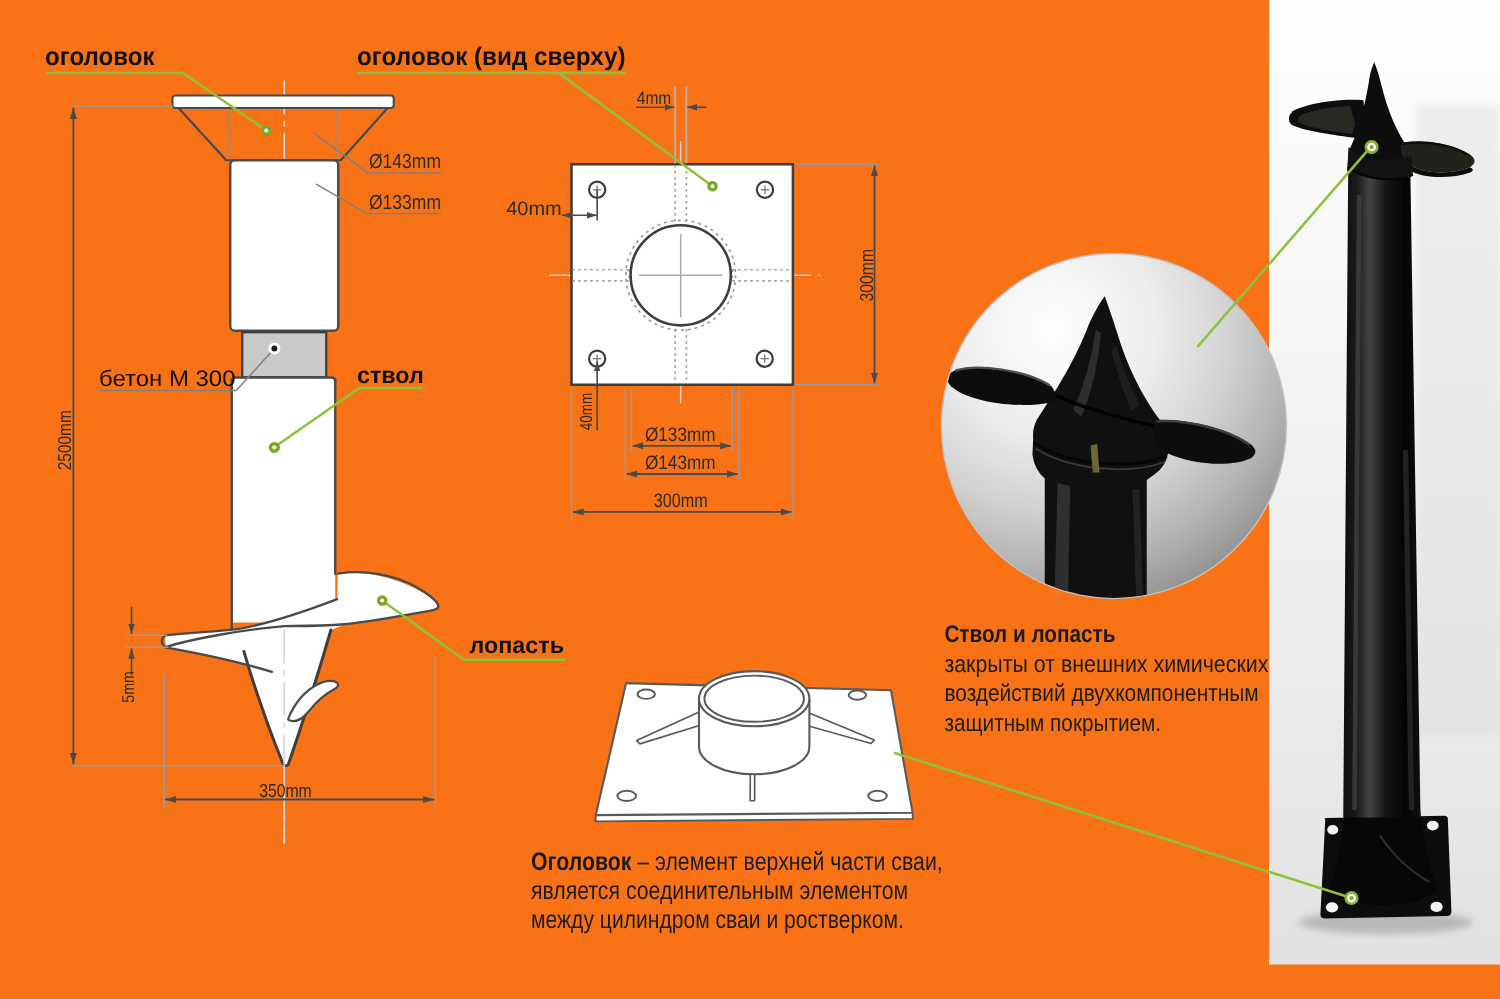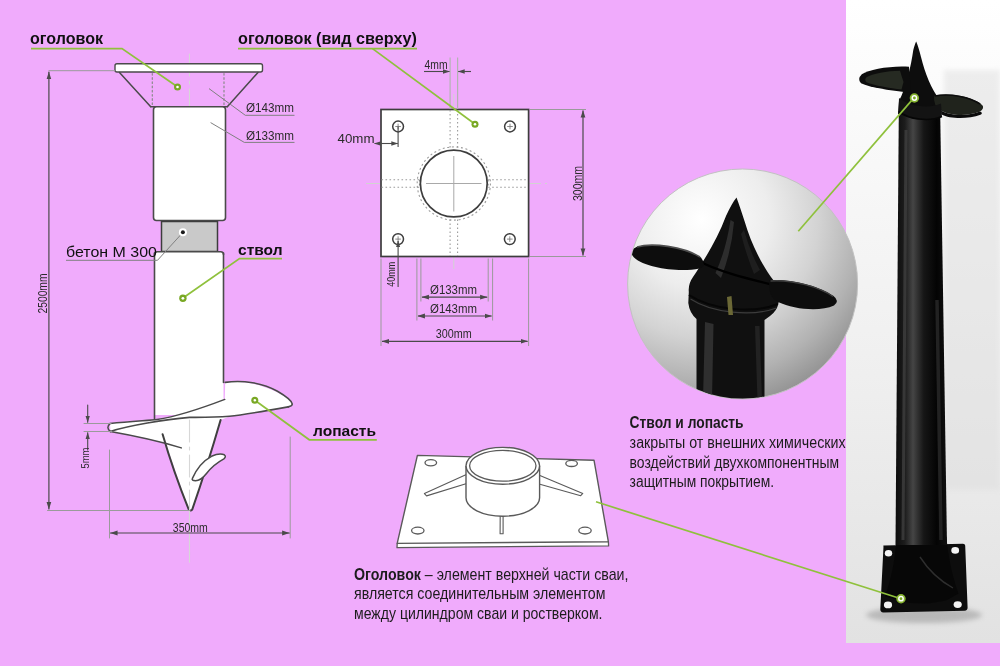--- a/index.html
+++ b/index.html
@@ -1,16 +1,16 @@
 <!DOCTYPE html>
 <html><head>
 <meta charset="utf-8">
 <style>
   html,body{margin:0;padding:0;background:#fff;}
-  #page{position:relative;width:1000px;height:666px;background:#f0abfc;overflow:hidden;
+  #page{position:relative;width:1000px;height:666px;background:#f97316;overflow:hidden;
         font-family:"Liberation Sans",sans-serif;}
   svg{position:absolute;top:0;left:0;}
 </style>
 </head>
 <body>
 <div id="page">
 <svg width="1000" height="666" viewBox="0 0 1000 666">
 <defs>
   <marker id="ar" viewBox="0 0 10 10" refX="9.5" refY="5" markerWidth="6.2" markerHeight="6.2" orient="auto-start-reverse">
     <path d="M0,1.8 L10,5 L0,8.2 Z" fill="#4a4a4a"></path>

